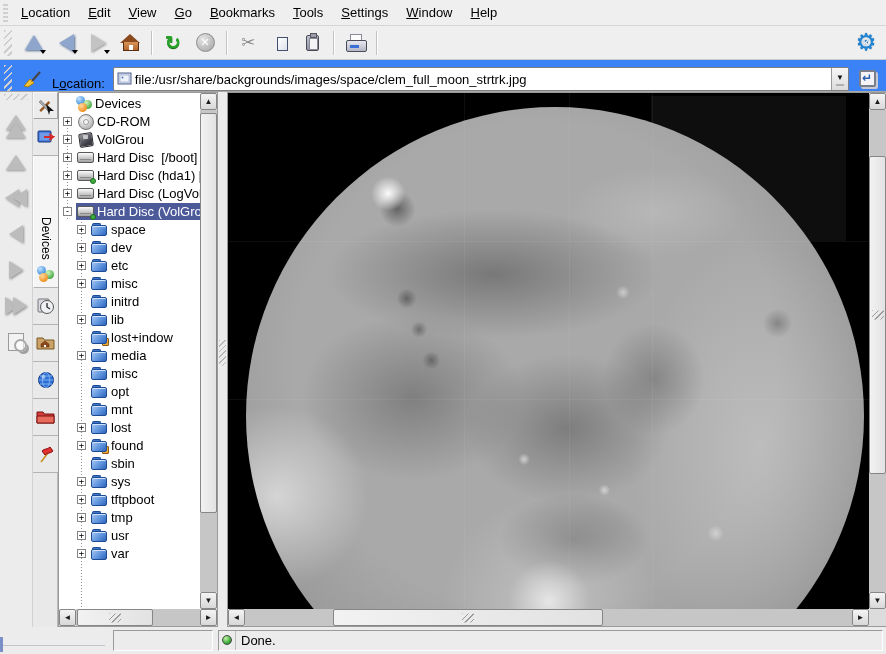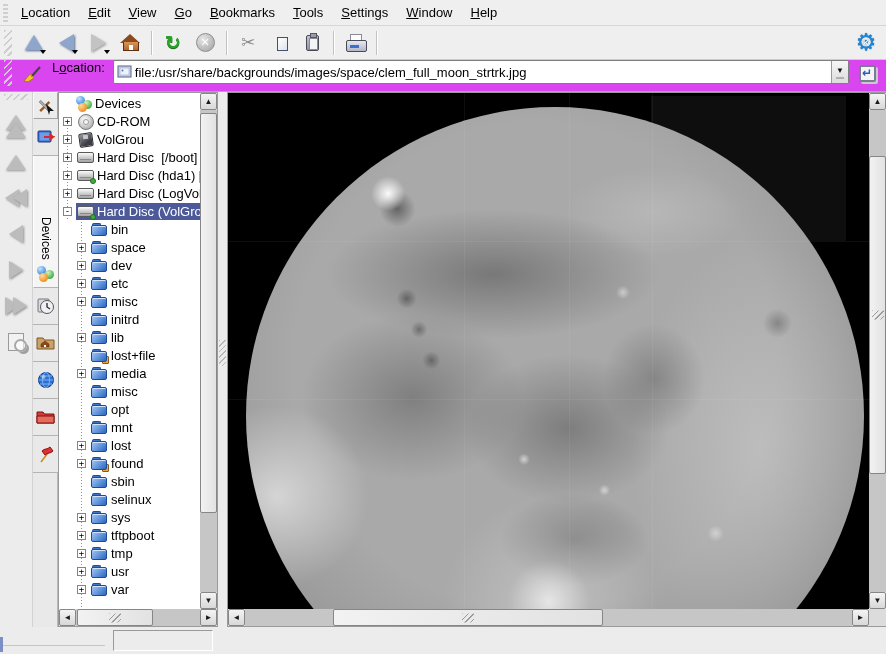--- a/index.html
+++ b/index.html
@@ -66,21 +66,21 @@
   .ic-print::after { content:""; position:absolute; left:0; bottom:0; width:19px; height:10px;
     border:1px solid #4a4a58; border-radius:2px;
     background:linear-gradient(#3a6fd8,#3a6fd8) 3px 70%/9px 3px no-repeat,
                linear-gradient(180deg,#e8e8f0,#b4b6c4); }
   .ic-gear { position:relative; font-size:23px; color:#1f86d8; line-height:1;
     text-shadow:0 0 1px #0c4f8e; }
   .ic-gear b { position:absolute; left:50%; top:52%; transform:translate(-50%,-50%);
     font-size:9px; color:#fff; font-weight:bold; }
 
   
-  .locbar { height:32px; flex:none; display:flex; align-items:flex-start; background:#d946ef;
+  .locbar { height:32px; flex:none; display:flex; align-items:flex-end; background:#3b82f6;
     border-bottom:1px solid #a8a8a8; padding:0 6px 0 4px; }
   .loc-label { margin:0 8px 0 6px; white-space:pre; }
   .loc-label .u { text-decoration:underline; }
   .combo { flex:1; height:24px; display:flex; align-items:center; background:#fff;
     border:1px solid #7e7e7e; border-radius:2px; padding-left:3px; }
   .combo input { flex:1; border:none; outline:none; font:13px "Liberation Sans",sans-serif;
     background:transparent; padding:0 2px; }
   .combo-arrow { width:17px; height:22px; flex:none; border-left:1px solid #9a9a9a;
     background:linear-gradient(180deg,#f6f6f6,#dcdcdc); display:flex; flex-direction:column;
     align-items:center; justify-content:center; font-size:8px; color:#111; }
@@ -448,36 +448,34 @@
       <div class="treeview" id="treeview">
         <div class="guide g1"></div>
         <div class="guide g2"></div>
       <div class="trow lvl0"><span class="exp none"></span><span class="rowc"><span class="ic ic-devices"><i class="ball b1"></i><i class="ball b2"></i><i class="ball b3"></i></span><span class="tlabel">Devices</span></span></div>
           <div class="trow lvl1"><span class="exp">+</span><span class="rowc"><span class="ic ic-cdrom"></span><span class="tlabel">CD-ROM</span></span></div>
           <div class="trow lvl1"><span class="exp">+</span><span class="rowc"><span class="ic ic-floppy"></span><span class="tlabel">VolGrou</span></span></div>
           <div class="trow lvl1"><span class="exp">+</span><span class="rowc"><span class="ic ic-hdd"></span><span class="tlabel">Hard Disc  [/boot]</span></span></div>
           <div class="trow lvl1"><span class="exp">+</span><span class="rowc"><span class="ic ic-hdd"><i class="badge mnt"></i></span><span class="tlabel">Hard Disc (hda1) [/</span></span></div>
           <div class="trow lvl1"><span class="exp">+</span><span class="rowc"><span class="ic ic-hdd"></span><span class="tlabel">Hard Disc (LogVol0</span></span></div>
           <div class="trow lvl1 sel"><span class="exp">-</span><span class="rowc"><span class="ic ic-hdd"><i class="badge mnt"></i></span><span class="tlabel">Hard Disc (VolGrou</span></span></div>
-          <div class="trow lvl2"><span class="exp none"></span><span class="rowc"><span class="ic ic-folder"></span><span class="tlabel">bin</span></span></div>
           <div class="trow lvl2"><span class="exp">+</span><span class="rowc"><span class="ic ic-folder"></span><span class="tlabel">space</span></span></div>
           <div class="trow lvl2"><span class="exp">+</span><span class="rowc"><span class="ic ic-folder"></span><span class="tlabel">dev</span></span></div>
           <div class="trow lvl2"><span class="exp">+</span><span class="rowc"><span class="ic ic-folder"></span><span class="tlabel">etc</span></span></div>
           <div class="trow lvl2"><span class="exp">+</span><span class="rowc"><span class="ic ic-folder"></span><span class="tlabel">misc</span></span></div>
           <div class="trow lvl2"><span class="exp none"></span><span class="rowc"><span class="ic ic-folder"></span><span class="tlabel">initrd</span></span></div>
           <div class="trow lvl2"><span class="exp">+</span><span class="rowc"><span class="ic ic-folder"></span><span class="tlabel">lib</span></span></div>
-          <div class="trow lvl2"><span class="exp none"></span><span class="rowc"><span class="ic ic-folder"><i class="badge lock"></i></span><span class="tlabel">lost+file</span></span></div>
+          <div class="trow lvl2"><span class="exp none"></span><span class="rowc"><span class="ic ic-folder"><i class="badge lock"></i></span><span class="tlabel">lost+indow</span></span></div>
           <div class="trow lvl2"><span class="exp">+</span><span class="rowc"><span class="ic ic-folder"></span><span class="tlabel">media</span></span></div>
           <div class="trow lvl2"><span class="exp none"></span><span class="rowc"><span class="ic ic-folder"></span><span class="tlabel">misc</span></span></div>
           <div class="trow lvl2"><span class="exp none"></span><span class="rowc"><span class="ic ic-folder"></span><span class="tlabel">opt</span></span></div>
           <div class="trow lvl2"><span class="exp none"></span><span class="rowc"><span class="ic ic-folder"></span><span class="tlabel">mnt</span></span></div>
           <div class="trow lvl2"><span class="exp">+</span><span class="rowc"><span class="ic ic-folder"></span><span class="tlabel">lost</span></span></div>
           <div class="trow lvl2"><span class="exp">+</span><span class="rowc"><span class="ic ic-folder"><i class="badge lock"></i></span><span class="tlabel">found</span></span></div>
           <div class="trow lvl2"><span class="exp none"></span><span class="rowc"><span class="ic ic-folder"></span><span class="tlabel">sbin</span></span></div>
-          <div class="trow lvl2"><span class="exp none"></span><span class="rowc"><span class="ic ic-folder"></span><span class="tlabel">selinux</span></span></div>
           <div class="trow lvl2"><span class="exp">+</span><span class="rowc"><span class="ic ic-folder"></span><span class="tlabel">sys</span></span></div>
           <div class="trow lvl2"><span class="exp">+</span><span class="rowc"><span class="ic ic-folder"></span><span class="tlabel">tftpboot</span></span></div>
           <div class="trow lvl2"><span class="exp">+</span><span class="rowc"><span class="ic ic-folder"></span><span class="tlabel">tmp</span></span></div>
           <div class="trow lvl2"><span class="exp">+</span><span class="rowc"><span class="ic ic-folder"></span><span class="tlabel">usr</span></span></div>
           <div class="trow lvl2"><span class="exp">+</span><span class="rowc"><span class="ic ic-folder"></span><span class="tlabel">var</span></span></div>
         </div>
       <div class="vsb tree-vsb">
         <div class="sb-btn">▲</div>
         <div class="sb-track">
           <div class="sb-thumb"></div>
@@ -527,15 +525,21 @@
       </div>
       <div class="sb-corner"></div>
     </div>
   </div>
 
   <div class="statusbar">
     <span class="corner-mark"></span>
     <span class="corner-line"></span>
     <div class="status-gap"></div>
     <div class="status-cell status-empty"></div>
+    <div class="status-cell status-main">
+      <div class="led-box">
+        <span class="led"></span>
+      </div>
+      <span class="status-text">Done.</span>
+    </div>
   </div>
 
 </div>
 
 </body></html>

